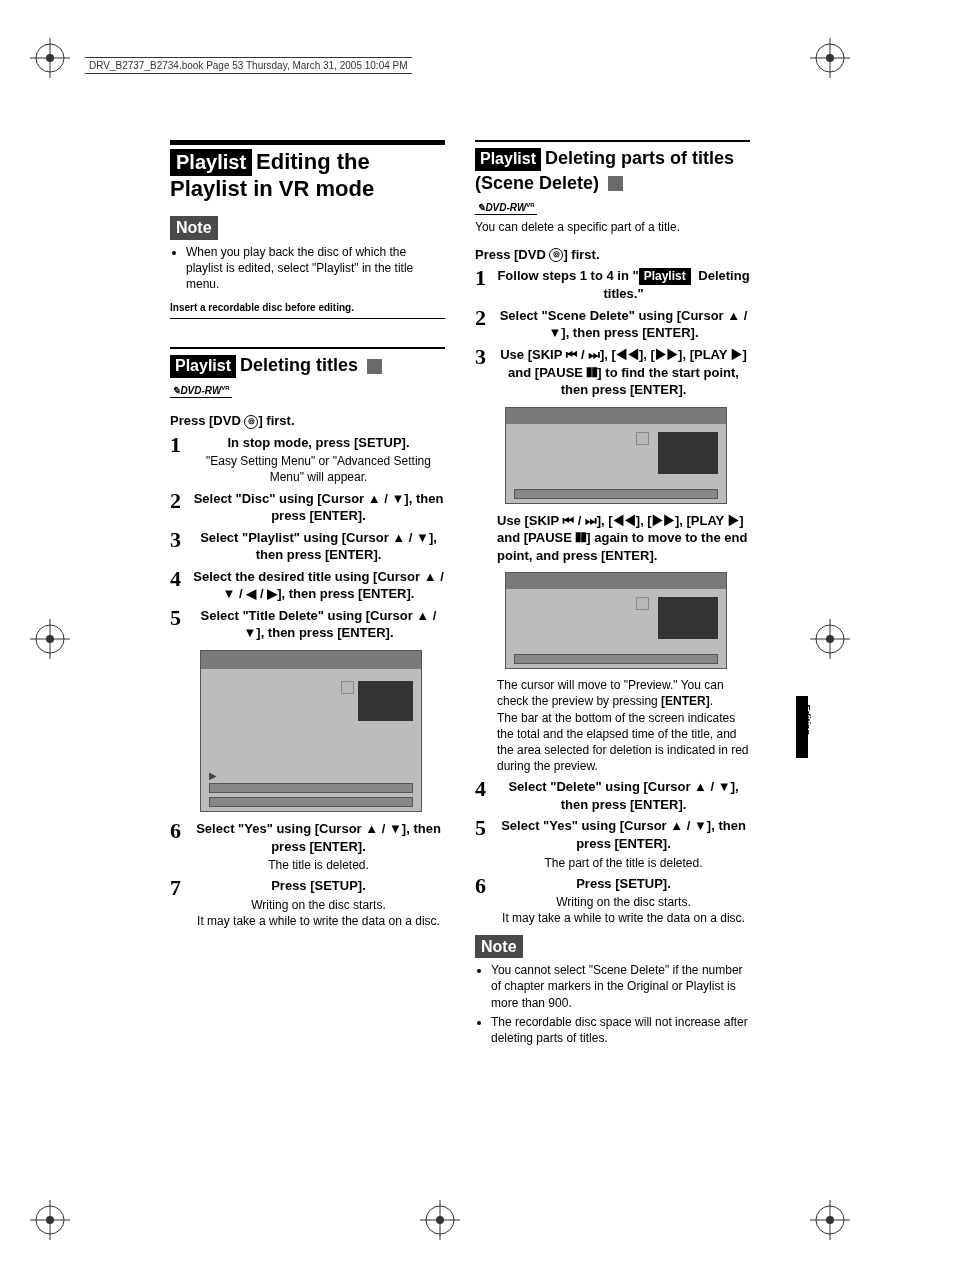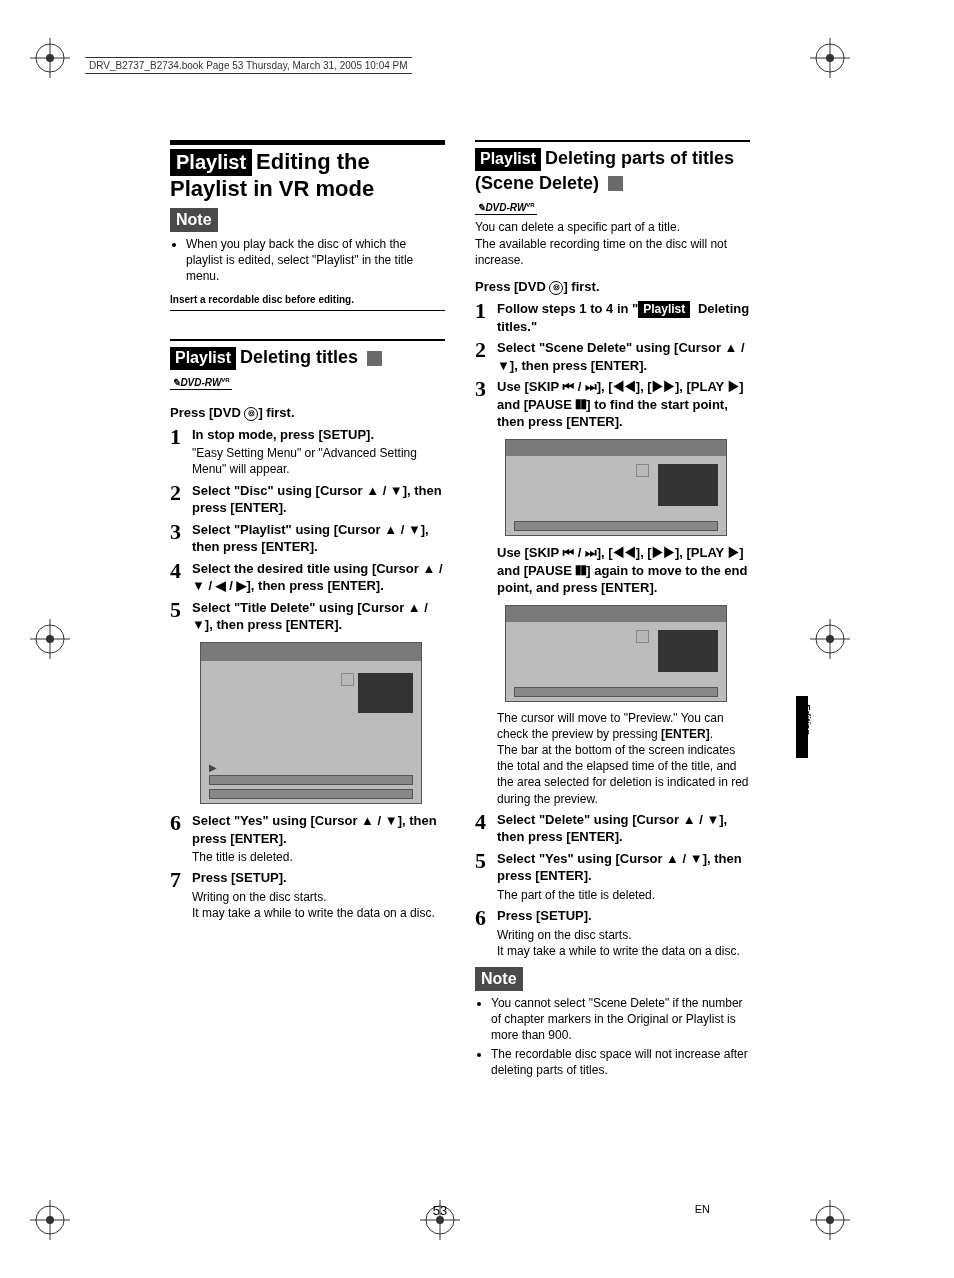--- a/index.html
+++ b/index.html
@@ -35,21 +35,21 @@
   .col {
     flex: 1;
     font-size: 12px;
     line-height: 1.35;
   }
   .main-title {
     border-top: 5px solid #000;
     padding-top: 4px;
     font-size: 22px;
     font-weight: bold;
-    margin-bottom: 6px;
+    margin-bottom: 14px;
     line-height: 1.2;
     font-family: Arial, sans-serif;
   }
   .badge {
     display: inline-block;
     background: #000;
     color: #fff;
     padding: 1px 6px 2px 6px;
     font-weight: bold;
     margin-right: 4px;
@@ -104,21 +104,21 @@
     margin: 4px 0;
   }
   .step-num {
     font-family: "Times New Roman", serif;
     font-size: 22px;
     font-weight: bold;
     width: 22px;
     flex-shrink: 0;
     line-height: 1;
   }
-  .step-body { flex: 1; }
+  .step-body { flex: 1; text-align: center; }
   .step-head { font-weight: bold; font-size: 13px; }
   .step-sub  { font-size: 12px; margin-top: 2px; }
   hr.thin { border: none; border-top: 1px solid #000; margin: 4px 0 8px 0; }
   .scene-icon {
     display: inline-block;
     width: 15px; height: 15px;
     background: #6a6a6a;
     vertical-align: middle;
     margin-left: 4px;
   }
@@ -363,21 +363,20 @@
 
     <div class="col">
       <div class="sub-title" style="margin-top:0;">
         <span class="badge-sm">Playlist</span><span>Deleting parts of titles (Scene Delete)</span>
         <span class="scene-icon"></span>
       </div>
       <div class="dvd-rw">
         ✎<span>DVD-RW</span><span class="vr">VR</span>
       </div>
       <div>You can delete a specific part of a title.</div>
-      <div>The available recording time on the disc will not increase.</div>
 
       <div class="bold" style="font-size:13px; margin-top:10px;">
         Press [DVD <span class="media-icon">⦾</span>] first.
       </div>
 
       <div class="step-row">
         <div class="step-num">1</div>
         <div class="step-body">
           <div class="step-head">
             <span>Follow steps 1 to 4 in "</span><span class="badge-sm" style="font-size:12px;">Playlist</span><span> Deleting titles."</span>
@@ -441,17 +440,13 @@
       </div>
 
       <div style="margin-top:8px;"><span class="note-badge">Note</span></div>
       <ul class="bullets">
         <li>You cannot select "Scene Delete" if the number of chapter markers in the Original or Playlist is more than 900.</li>
         <li>The recordable disc space will not increase after deleting parts of titles.</li>
       </ul>
     </div>
   </div>
 
-  <div class="footer">
-    <span>53</span>
-    <span class="en">EN</span>
-  </div>
 </div>
 
 </body></html>

